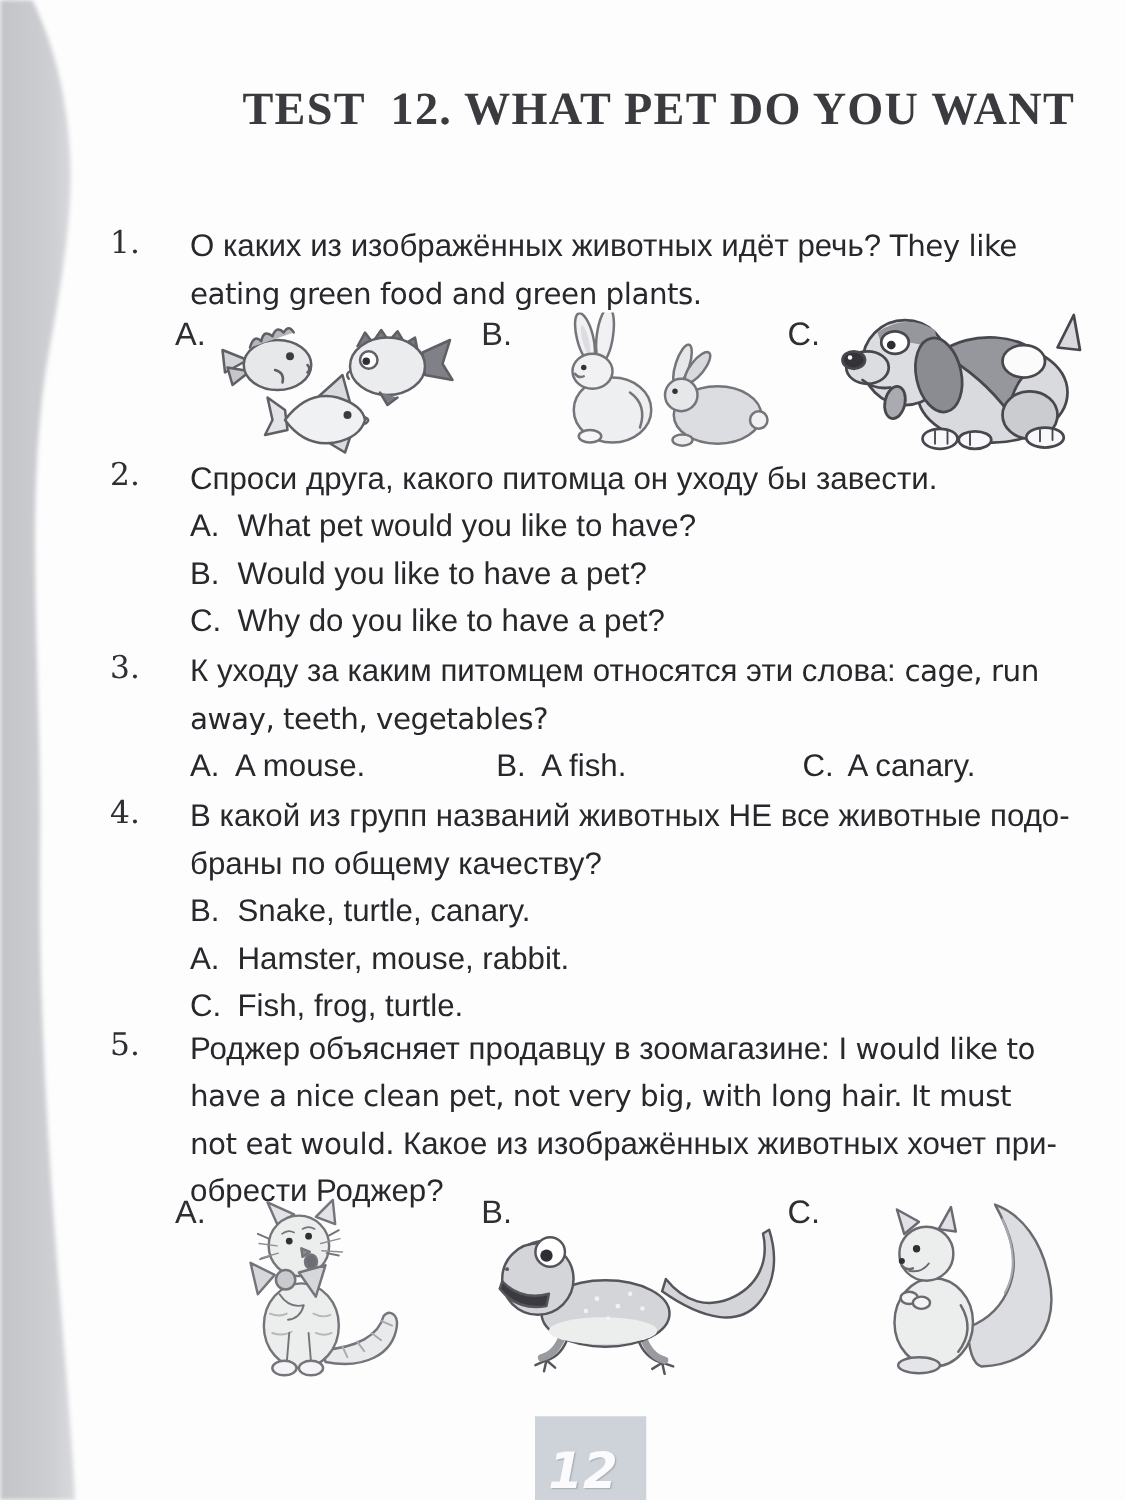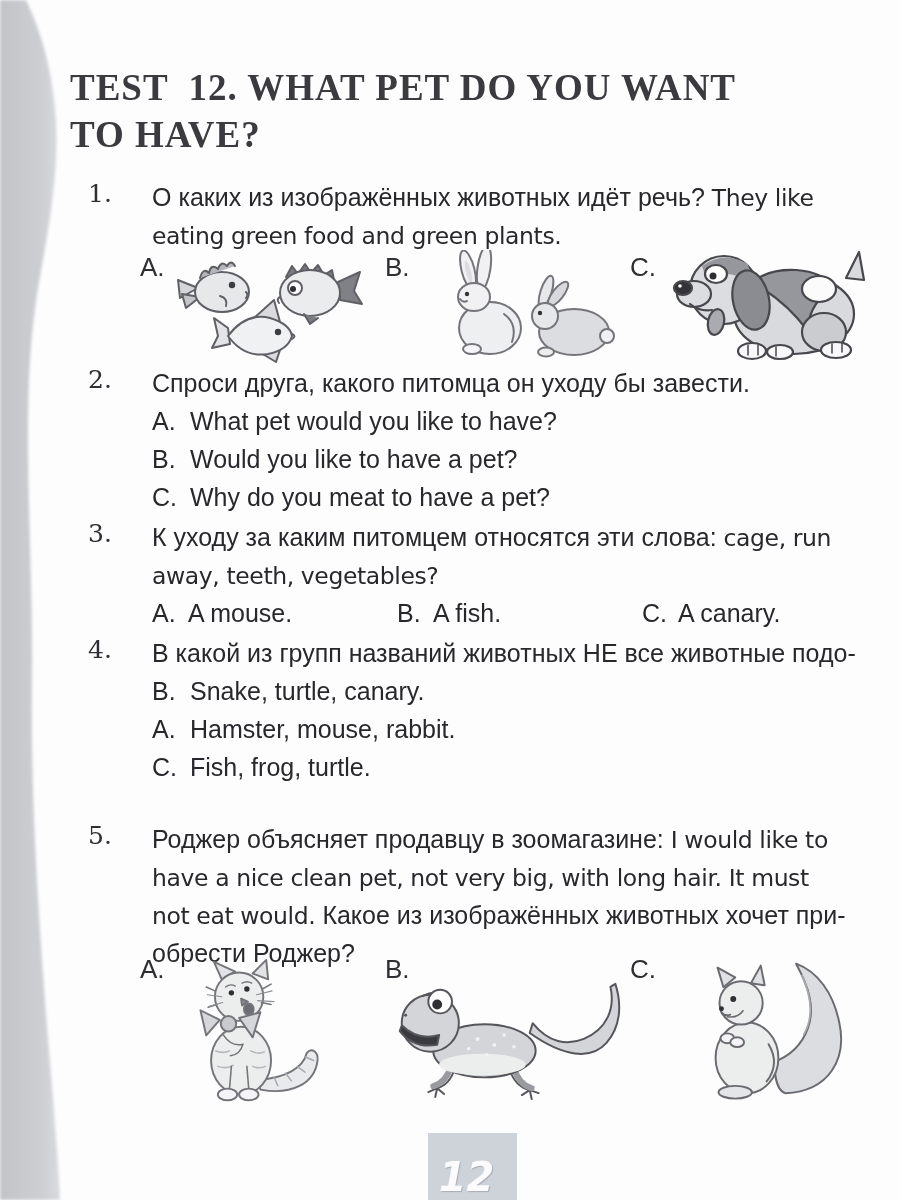--- a/index.html
+++ b/index.html
@@ -1,19 +1,19 @@
 <!DOCTYPE html>
 <html><head>
 <meta charset="utf-8">
 <style>
   html,body{margin:0;padding:0;background:#ffffff;}
   .page{position:relative;width:900px;height:1200px;background:#fdfdfe;overflow:hidden;
         font-family:"Liberation Sans",sans-serif;color:#28282c;}
   .left-blob{position:absolute;left:0;top:0;}
-  .title{position:absolute;left:70px;right:40px;top:64px;text-align:left;
+  .title{position:absolute;left:70px;right:40px;top:64px;text-align:right;
          font-family:"Liberation Serif",serif;font-weight:bold;font-size:37px;line-height:47px;
          color:#3a3a3f;letter-spacing:1px;}
   .title-line{white-space:pre;}
   .q{position:absolute;left:0;width:900px;}
   .qnum{position:absolute;left:88px;top:1px;font-family:"DejaVu Serif",serif;font-size:25px;color:#2e2e33;}
   .qbody{position:absolute;left:152px;top:0;width:745px;}
   .line{height:38px;line-height:38px;font-size:25px;white-space:nowrap;}
   .ru{font-family:"Liberation Sans",sans-serif;}
   .en-comic{font-family:"DejaVu Sans",sans-serif;font-size:23.5px;letter-spacing:-0.4px;}
   .en-plain{font-family:"Liberation Sans",sans-serif;}
@@ -43,21 +43,20 @@
       </linearGradient>
       <filter id="soft" x="-20%" y="-5%" width="160%" height="110%">
           <feGaussianBlur stdDeviation="1.6"></feGaussianBlur>
         </filter>
     </defs>
     <path fill="url(#blobg)" filter="url(#soft)" d="M0,0 L26,0 C42,34 53,72 56,122 C59,175 48,232 38,288 C31,330 28,378 28,432 C28,516 33,598 32,678 C31,758 34,830 38,898 C42,968 48,1038 53,1098 C56,1140 59,1172 60,1200 L0,1200 Z"></path>
   </svg>
 
   <header class="title">
     <div class="title-line">TEST  12. WHAT PET DO YOU WANT</div>
-    <div class="title-line">TO HAVE?</div>
   </header>
 
   <section class="q" style="top:178px">
     <div class="qnum">1.</div>
     <div class="qbody">
       <div class="line"><span class="ru">О каких из изображённых животных идёт речь? </span><span class="en-comic">They like</span></div>
       <div class="line"><span class="en-comic">eating green food and green plants.</span></div>
     </div>
   </section>
 
@@ -137,41 +136,42 @@
       </g>
     </svg>
   </div>
 
   <section class="q" style="top:364px">
     <div class="qnum">2.</div>
     <div class="qbody">
       <div class="line"><span class="ru">Спроси друга, какого питомца он уходу бы завести.</span></div>
       <div class="line"><span class="opt-label">A.</span><span class="en-plain">What pet would you like to have?</span></div>
       <div class="line"><span class="opt-label">B.</span><span class="en-plain">Would you like to have a pet?</span></div>
-      <div class="line"><span class="opt-label">C.</span><span class="en-plain">Why do you meat to have a pet?</span></div>
+      <div class="line"><span class="opt-label">C.</span><span class="en-plain">Why do you like to have a pet?</span></div>
     </div>
   </section>
 
   <section class="q" style="top:518px">
     <div class="qnum">3.</div>
     <div class="qbody">
       <div class="line"><span class="ru">К уходу за каким питомцем относятся эти слова: </span><span class="en-comic">cage, run</span></div>
       <div class="line"><span class="en-comic">away, teeth, vegetables?</span></div>
       <div class="inline-opts">
         <span class="iopt" style="left:0"><span class="opt-label">A.</span><span class="en-plain">A mouse.</span></span>
         <span class="iopt" style="left:245px"><span class="opt-label">B.</span><span class="en-plain">A fish.</span></span>
         <span class="iopt" style="left:490px"><span class="opt-label">C.</span><span class="en-plain">A canary.</span></span>
       </div>
     </div>
   </section>
 
   <section class="q" style="top:634px">
     <div class="qnum">4.</div>
     <div class="qbody">
       <div class="line"><span class="ru">В какой из групп названий животных НЕ все животные подо-</span></div>
+      <div class="line"><span class="ru">браны по общему качеству?</span></div>
       <div class="line"><span class="opt-label">B.</span><span class="en-plain">Snake, turtle, canary.</span></div>
       <div class="line"><span class="opt-label">A.</span><span class="en-plain">Hamster, mouse, rabbit.</span></div>
       <div class="line"><span class="opt-label">C.</span><span class="en-plain">Fish, frog, turtle.</span></div>
     </div>
   </section>
 
   <section class="q" style="top:820px">
     <div class="qnum">5.</div>
     <div class="qbody">
       <div class="line"><span class="ru">Роджер объясняет продавцу в зоомагазине: </span><span class="en-comic">I would like to</span></div>

